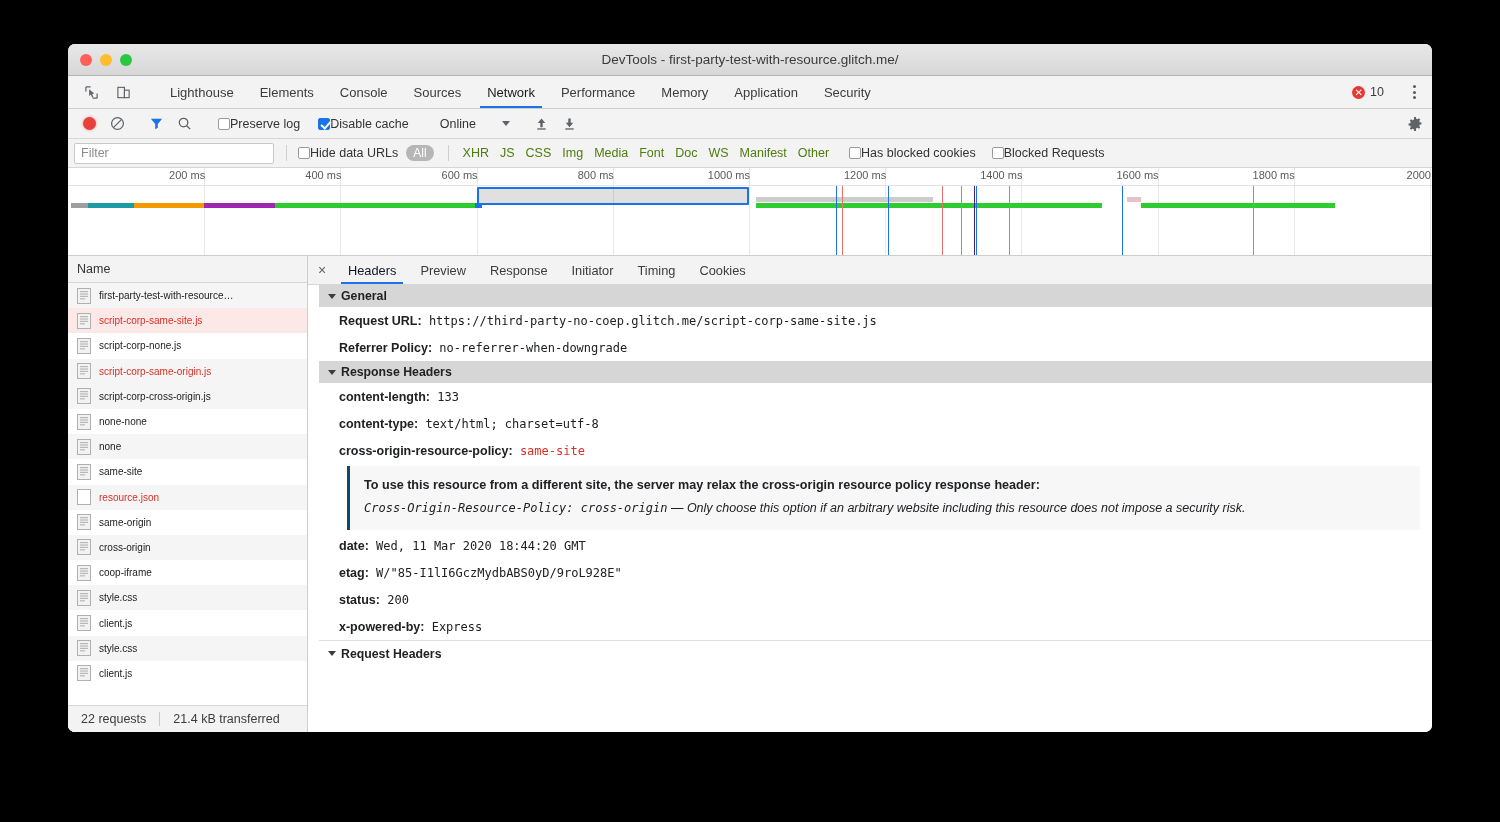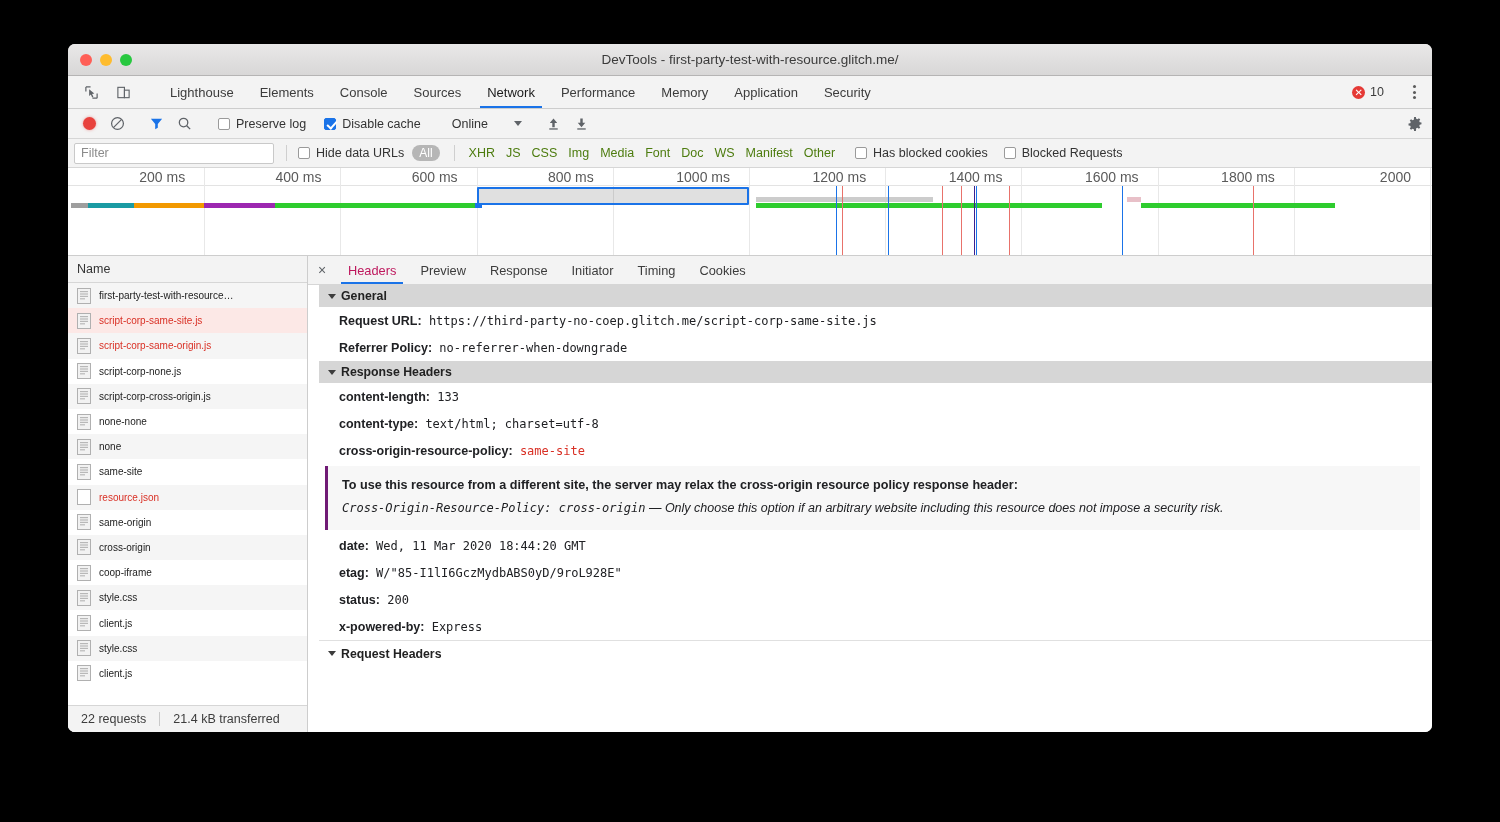--- a/index.html
+++ b/index.html
@@ -90,21 +90,21 @@
   .chk {
     width: 12px; height: 12px; border: 1px solid #9a9a9a; border-radius: 2px;
     background: #fff; display: inline-block; position: relative; flex: 0 0 12px;
   }
   .chk.on { background: #1a73e8; border-color: #1a73e8; }
   .chk.on::after {
     content: ""; position: absolute; left: 3.5px; top: 0.5px;
     width: 4px; height: 8px; border: solid #fff; border-width: 0 2px 2px 0;
     transform: rotate(42deg);
   }
-  .lbl-chk { display: flex; align-items: center; gap: 6px; padding: 0 8px; white-space: nowrap; }
+  .lbl-chk { display: flex; align-items: center; padding: 0 8px; white-space: nowrap; }
   .throttle { display: flex; align-items: center; gap: 26px; padding: 0 6px 0 10px; white-space: nowrap; }
   .caret-dn {
     width: 0; height: 0; border-left: 4.5px solid transparent; border-right: 4.5px solid transparent;
     border-top: 5px solid #5f6368;
   }
   .spacer { flex: 1; }
 
   
   .filterrow {
     height: 29px; flex: 0 0 29px;
@@ -136,22 +136,22 @@
   }
   .ov-ruler {
     position: absolute; left: 0; right: 0; top: 0; height: 18px;
     border-bottom: 1px solid #e3e3e3;
   }
   .ov-tick {
     position: absolute; top: 0; height: 88px;
     border-left: 1px solid #e8e8e8;
   }
   .ov-tick span {
-    position: absolute; right: 20px; top: 1px;
-    font-size: 14px; color: #5a5a5a; white-space: nowrap; text-align: center;
+    position: absolute; right: 0; top: 1px;
+    font-size: 11px; color: #5a5a5a; white-space: nowrap; text-align: center;
   }
   .ov-band { position: absolute; left: 0; right: 0; }
   .seg { position: absolute; height: 5px; }
   .vline { position: absolute; width: 1px; }
   .ov-sel {
     position: absolute; top: 19px; height: 18px;
     border: 2px solid #1a73e8; background: rgba(0,0,0,0.12);
     border-radius: 1px;
   }
 
@@ -197,43 +197,43 @@
   .subtabs {
     height: 29px; flex: 0 0 29px;
     background: #f3f3f3; border-bottom: 1px solid #d6d6d6;
     display: flex; align-items: stretch; font-size: 12.8px; color: #3c3c3c;
   }
   .closex {
     display: flex; align-items: center; justify-content: center;
     width: 28px; color: #5f6368; font-size: 14px;
   }
   .subtab { display: flex; align-items: center; padding: 0 12px; position: relative; }
-  .subtab.active { color: #be185d; }
+  .subtab.active { color: #0f172a; }
   .subtab.active::after {
     content: ""; position: absolute; left: 5px; right: 5px; bottom: 0; height: 2px; background: #1a73e8;
   }
   .headersbody { flex: 1; overflow: hidden; font-size: 12.5px; color: #202124; }
   .sechdr {
     background: #d6d6d6; height: 22px;
     display: flex; align-items: center; gap: 5px;
     padding-left: 9px; font-weight: bold; font-size: 12.3px; color: #222; margin-left: 11px;
   }
   .sechdr.plain { background: transparent; border-top: 1px solid #e0e0e0; height: 26px; }
   .tri {
     width: 0; height: 0;
     border-left: 4.5px solid transparent; border-right: 4.5px solid transparent;
     border-top: 5.5px solid #3c3c3c;
   }
   .hrow { padding: 6.5px 0 6.5px 31px; line-height: 14px; }
   .hname { font-weight: bold; }
   .hval { font-family: "DejaVu Sans Mono", monospace; font-size: 12px; }
   .hval.red { color: #d93025; }
   .warnbox {
-    margin: 2px 12px 2px 17px; padding: 10px 0 12px 14px;
-    border-left: 3px solid #701a75; background: #f7f7f7;
+    margin: 2px 12px 2px 39px; padding: 10px 0 12px 14px;
+    border-left: 3px solid #0c4a6e; background: #f7f7f7;
   }
   .warn-title { font-weight: bold; font-size: 12.6px; color: #202124; line-height: 18px; }
   .warn-detail { font-size: 12.5px; color: #202124; line-height: 20px; margin-top: 4px; font-style: italic; }
   .warn-detail code { font-family: "DejaVu Sans Mono", monospace; font-size: 12px; }
 </style>
 </head>
 <body>
 
 <div id="root">
   <div class="window">
@@ -487,47 +487,47 @@
                   <g fill="#b8b8b8">
                     <rect x="3" y="3" width="8" height="1.2"></rect>
                     <rect x="3" y="5.4" width="8" height="1.2"></rect>
                     <rect x="3" y="7.8" width="8" height="1.2"></rect>
                     <rect x="3" y="10.2" width="5" height="1.2"></rect>
                   </g>
                 </svg>
               </span>
               <span class="rowname">script-corp-same-site.js</span>
             </div>
+            <div class="row">
+              <span class="doc-ico">
+                <svg width="14" height="16" viewBox="0 0 14 16">
+                  <rect x="0.5" y="0.5" width="13" height="15" fill="#f2f2f2" stroke="#b0b0b0"></rect>
+                  <g fill="#b8b8b8">
+                    <rect x="3" y="3" width="8" height="1.2"></rect>
+                    <rect x="3" y="5.4" width="8" height="1.2"></rect>
+                    <rect x="3" y="7.8" width="8" height="1.2"></rect>
+                    <rect x="3" y="10.2" width="5" height="1.2"></rect>
+                  </g>
+                </svg>
+              </span>
+              <span class="rowname">script-corp-none.js</span>
+            </div>
             <div class="row err alt">
               <span class="doc-ico">
                 <svg width="14" height="16" viewBox="0 0 14 16">
                   <rect x="0.5" y="0.5" width="13" height="15" fill="#f2f2f2" stroke="#b0b0b0"></rect>
                   <g fill="#b8b8b8">
                     <rect x="3" y="3" width="8" height="1.2"></rect>
                     <rect x="3" y="5.4" width="8" height="1.2"></rect>
                     <rect x="3" y="7.8" width="8" height="1.2"></rect>
                     <rect x="3" y="10.2" width="5" height="1.2"></rect>
                   </g>
                 </svg>
               </span>
               <span class="rowname">script-corp-same-origin.js</span>
-            </div>
-            <div class="row">
-              <span class="doc-ico">
-                <svg width="14" height="16" viewBox="0 0 14 16">
-                  <rect x="0.5" y="0.5" width="13" height="15" fill="#f2f2f2" stroke="#b0b0b0"></rect>
-                  <g fill="#b8b8b8">
-                    <rect x="3" y="3" width="8" height="1.2"></rect>
-                    <rect x="3" y="5.4" width="8" height="1.2"></rect>
-                    <rect x="3" y="7.8" width="8" height="1.2"></rect>
-                    <rect x="3" y="10.2" width="5" height="1.2"></rect>
-                  </g>
-                </svg>
-              </span>
-              <span class="rowname">script-corp-none.js</span>
             </div>
             <div class="row alt">
               <span class="doc-ico">
                 <svg width="14" height="16" viewBox="0 0 14 16">
                   <rect x="0.5" y="0.5" width="13" height="15" fill="#f2f2f2" stroke="#b0b0b0"></rect>
                   <g fill="#b8b8b8">
                     <rect x="3" y="3" width="8" height="1.2"></rect>
                     <rect x="3" y="5.4" width="8" height="1.2"></rect>
                     <rect x="3" y="7.8" width="8" height="1.2"></rect>
                     <rect x="3" y="10.2" width="5" height="1.2"></rect>

